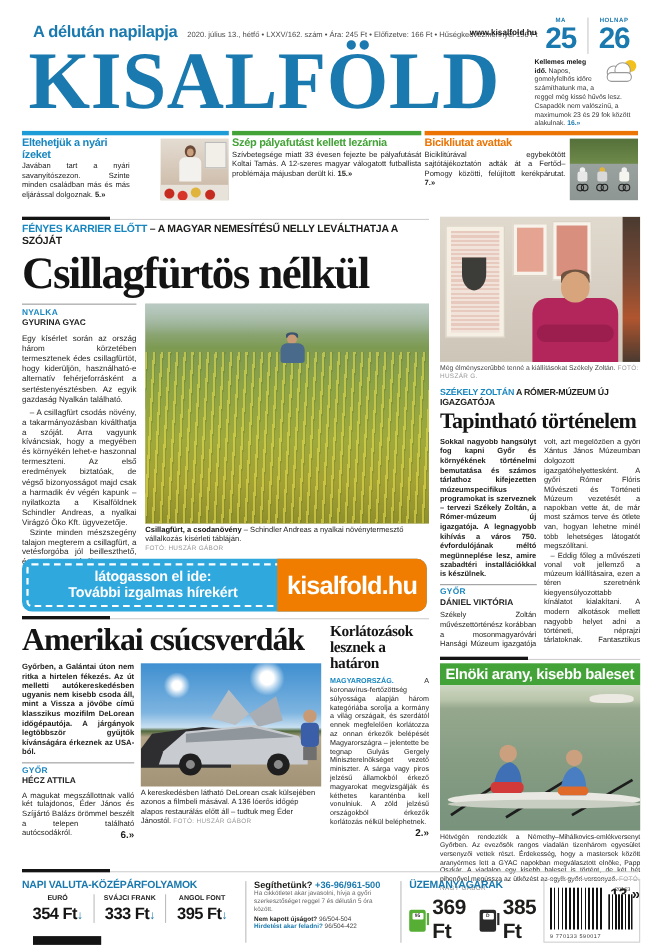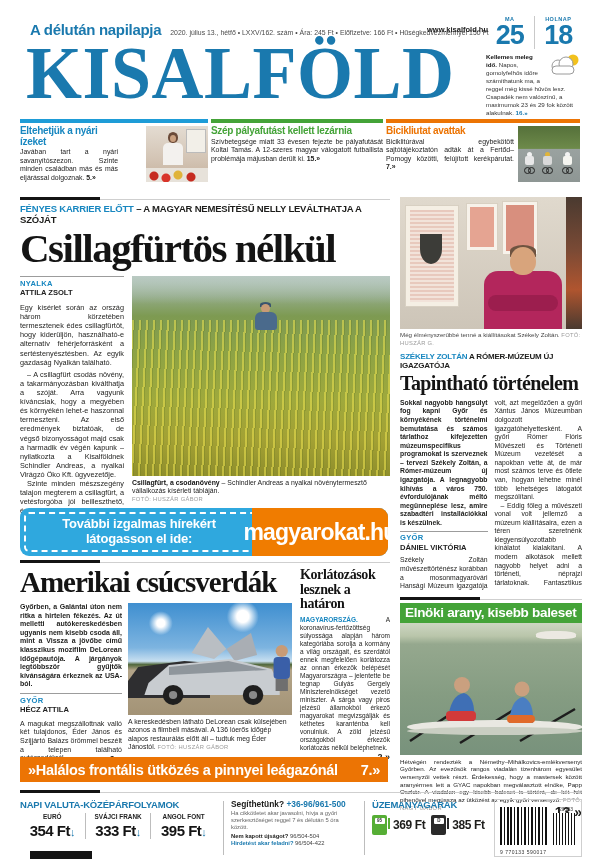--- a/index.html
+++ b/index.html
@@ -187,21 +187,21 @@
   .help-bold b{color:#1d1d1b;}
   .help-bold.blue b{color:#1a79ae;}
   .fuel-block{width:122px;flex:none;}
   .fuel-row{display:flex;align-items:center;gap:6px;margin-top:5px;}
   .pump{width:15px;height:20px;border-radius:2px;position:relative;flex:none;}
   .pump.green{background:#56ae35;}
   .pump.dark{background:#2a2a2a;}
   .pump::after{content:'';position:absolute;right:-3px;top:3px;width:2px;height:11px;background:inherit;}
   .pump-screen{position:absolute;left:2.5px;top:3px;width:10px;height:6px;background:#fff;border-radius:1px;
                font-size:4.5px;font-weight:bold;text-align:center;line-height:6px;color:#333;}
-  .fuel-price{font-size:12px;font-weight:800;letter-spacing:-0.4px;}
+  .fuel-price{font-size:19px;font-weight:800;letter-spacing:-0.4px;}
   .barcode{margin-left:auto;width:86px;height:56px;border:1px solid #cfcfcf;position:relative;flex:none;}
   .bc-main{position:absolute;left:5px;top:7px;width:48px;height:38px;
            background:repeating-linear-gradient(90deg,#111 0 1.5px,#fff 1.5px 3.5px);}
   .bc-sup{position:absolute;right:6px;top:13px;width:22px;height:32px;
           background:repeating-linear-gradient(90deg,#111 0 1.5px,#fff 1.5px 3px);}
   .bc-num{position:absolute;left:5px;bottom:1px;font-size:5px;color:#333;letter-spacing:0.5px;}
   .bc-sup-num{position:absolute;right:8px;top:6px;font-size:5px;color:#333;}
 
   .bottom-mark{position:absolute;left:30px;top:851px;width:62px;height:8px;background:#141414;}
 
@@ -221,21 +221,21 @@
   <div class="masthead serif">KISALFÖLD</div>
 
   <div class="weather">
     <div class="w-temps">
       <div class="w-cell">
         <div class="w-label">MA</div>
         <div class="w-temp">25</div>
       </div>
       <div class="w-cell">
         <div class="w-label">HOLNAP</div>
-        <div class="w-temp">18</div>
+        <div class="w-temp">26</div>
       </div>
     </div>
     <div class="w-text">
       <svg class="w-icon" viewBox="0 0 36 24">
         <circle cx="27" cy="7" r="5.5" fill="#f2c11d"></circle>
         <g fill="#ffffff" stroke="#9a9a9a" stroke-width="1">
           <circle cx="12" cy="13" r="6"></circle>
           <circle cx="20" cy="11" r="7"></circle>
           <rect x="6" y="13" width="22" height="8" rx="4"></rect>
         </g>
@@ -295,21 +295,21 @@
   <div class="lead-article">
     <div class="rule full"></div>
     <div class="kicker">
       <span class="hl">FÉNYES KARRIER ELŐTT</span><span> – A MAGYAR NEMESÍTÉSŰ NELLY LEVÁLTHATJA A SZÓJÁT</span>
     </div>
     <div class="headline-xl serif">Csillagfürtös nélkül</div>
     <div class="art-row">
       <div class="side-col">
         <div class="byline-rule"></div>
         <div class="loc">NYALKA</div>
-        <div class="author">ATTILA ZSOLT</div>
+        <div class="author">GYURINA GYAC</div>
         <p>Egy kísérlet során az ország három körzetében termesztenek édes csillagfürtöt, hogy kiderüljön, használható-e alternatív fehérjeforrásként a sertéstenyésztésben. Az egyik gazdaság Nyalkán található.</p>
         <p class="ind">– A csillagfürt csodás növény, a takarmányozásban kiválthatja a szóját. Arra vagyunk kíváncsiak, hogy a megyében és környékén lehet-e haszonnal termeszteni. Az első eredmények biztatóak, de végső bizonyosságot majd csak a harmadik év végén kapunk – nyilatkozta a Kisalföldnek Schindler Andreas, a nyalkai Virágzó Öko Kft. ügyvezetője.</p>
         <p class="ind"><span>Szinte minden mészszegény talajon megterem a csillagfürt, a vetésforgóba jól beilleszthető, és termesztéséhez nem kellenek különleges gépek. Emberi fogyasztásra is alkalmas. </span><span class="pref">3.»</span></p>
       </div>
       <div class="photo-col">
         <div class="field-photo">
           <div class="farmer">
             <div class="f-cap"></div>
             <div class="f-head"></div>
             <div class="f-body"></div>
@@ -318,24 +318,24 @@
         <div class="caption">
           <b>Csillagfürt, a csodanövény</b><span> – Schindler Andreas a nyalkai növénytermesztő vállalkozás kísérleti tábláján.</span>
           <div class="credit">FOTÓ: HUSZÁR GÁBOR</div>
         </div>
       </div>
     </div>
   </div>
 
   <div class="promo">
     <div class="promo-text">
+      <span>látogasson el ide:</span>
       <span>További izgalmas hírekért</span>
-      <span>látogasson el ide:</span>
-    </div>
-    <div class="promo-site">magyarokat.hu</div>
+    </div>
+    <div class="promo-site">kisalfold.hu</div>
   </div>
 
   <div class="right-col">
     <div class="museum-photo">
       <div class="frame1"></div>
       <div class="frame2"></div>
       <div class="frame3"></div>
       <div class="strip-r"></div>
       <div class="m-torso"></div>
       <div class="m-arms"></div>
@@ -424,24 +424,20 @@
       </div>
       <div class="border-col">
         <div class="headline-sm serif">Korlátozások lesznek a határon</div>
         <div class="border-body">
           <span class="tag">MAGYARORSZÁG.</span><span> A koronavírus-fertőzöttség súlyossága alapján három kategóriába sorolja a kormány a világ országait, és szerdától ennek megfelelően korlátozza az onnan érkezők belépését Magyarországra – jelentette be tegnap Gulyás Gergely Miniszterelnökséget vezető miniszter. A sárga vagy piros jelzésű államokból érkező magyarokat megvizsgálják és kéthetes karanténba kell vonulniuk. A zöld jelzésű országokból érkezők korlátozás nélkül beléphetnek. </span><span class="pref">2.»</span>
         </div>
       </div>
     </div>
   </div>
 
-  <div class="crash-banner">
-    <span>»Halálos frontális ütközés a pinnyei leágazónál</span>
-    <span>7.»</span>
-  </div>
 
   <div class="footer">
     <div class="rule full"></div>
     <div class="footer-flex">
       <div class="cur-block">
         <div class="blue-title">NAPI VALUTA-KÖZÉPÁRFOLYAMOK</div>
         <div class="cur-row">
           <div class="cur-cell">
             <div class="cur-name">EURÓ</div>
             <div class="cur-val"><span>354 Ft</span><span class="arrow">↓</span></div>

